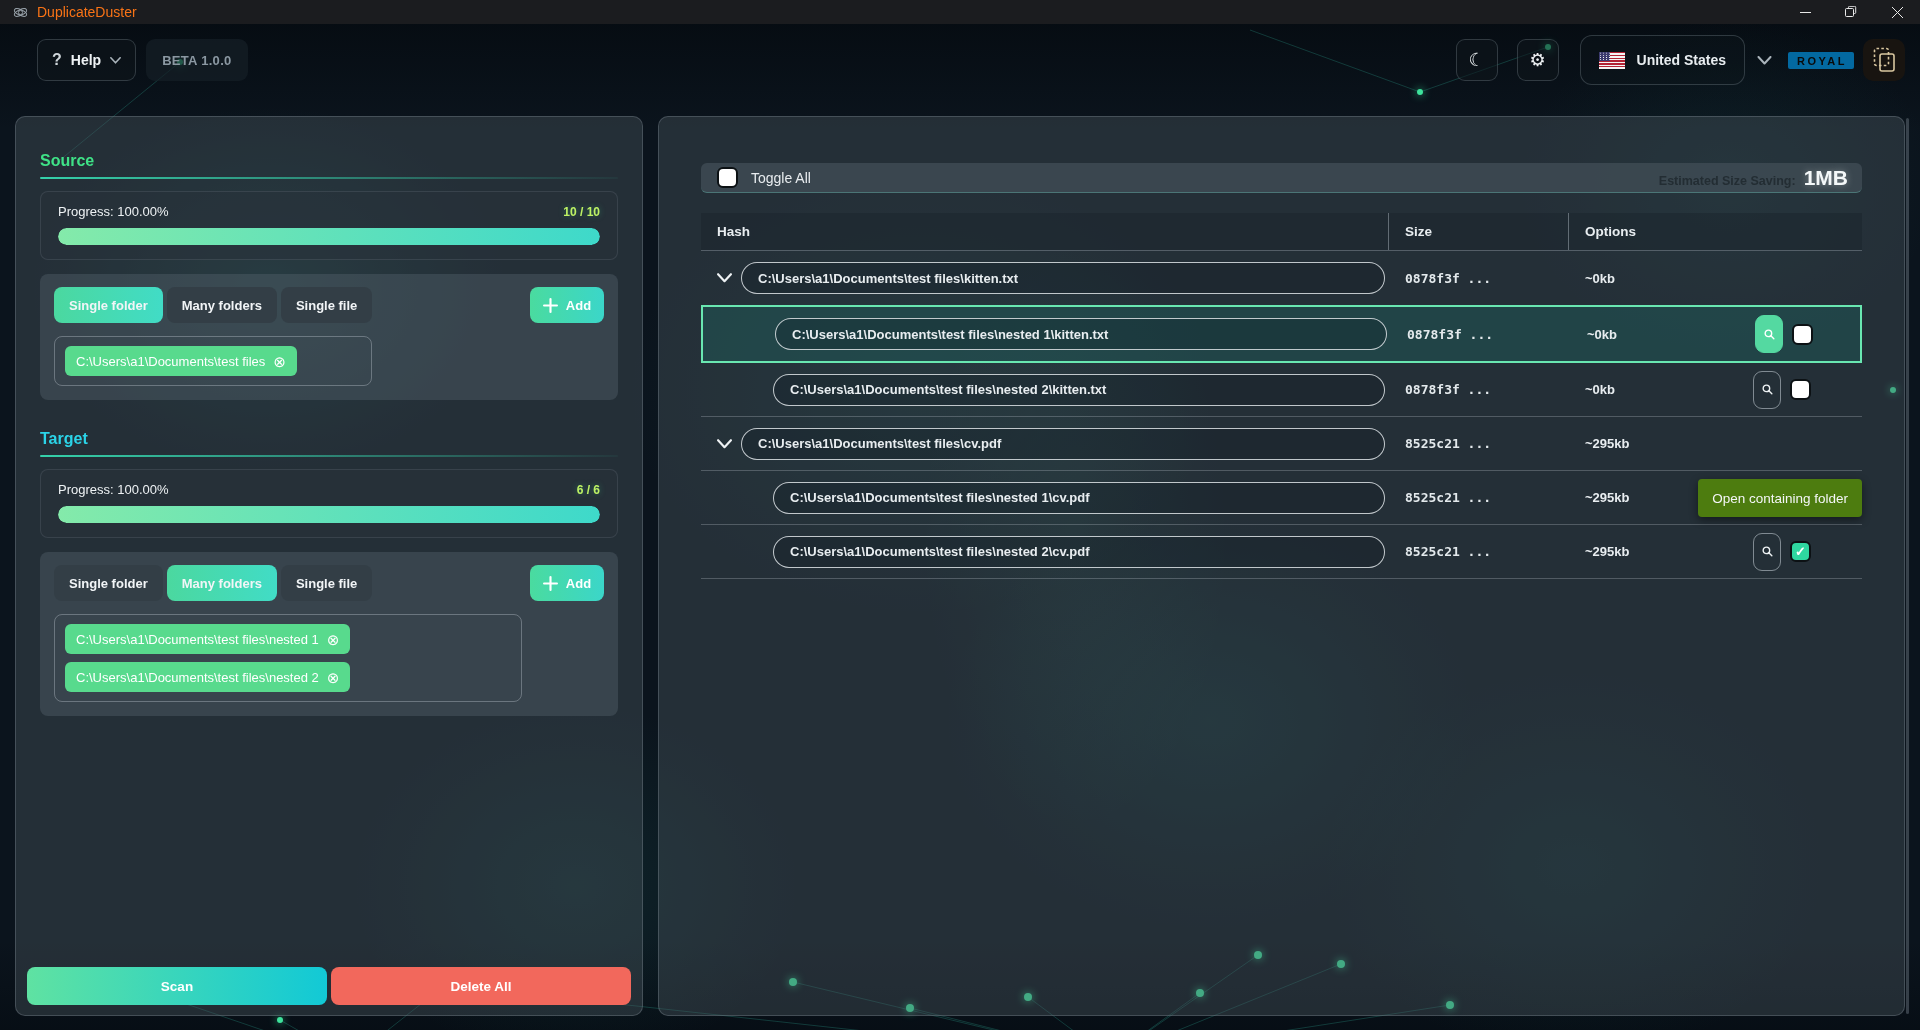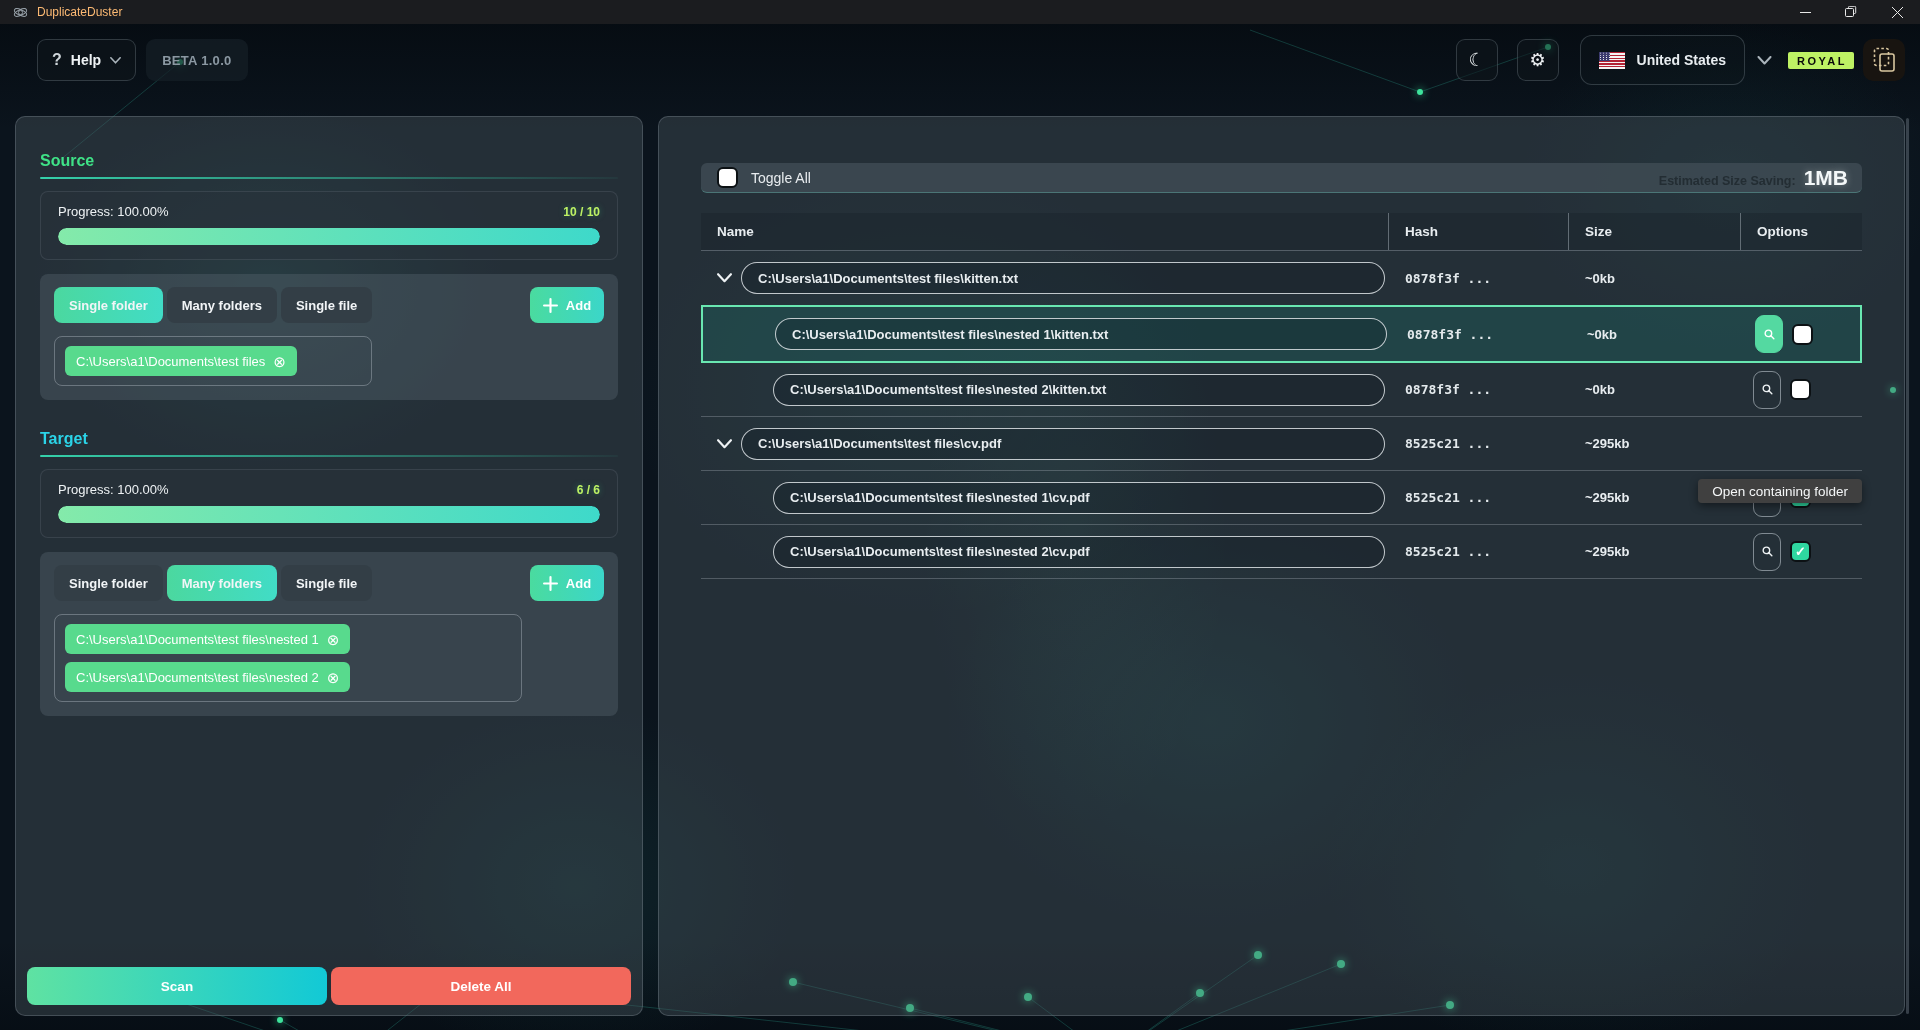--- a/index.html
+++ b/index.html
@@ -19,21 +19,21 @@
       linear-gradient(180deg, rgba(4,9,14,.85) 0px, rgba(4,9,14,0) 130px),
       linear-gradient(0deg, rgba(4,10,16,.6) 0px, rgba(4,10,16,0) 90px);
   }
   .bg-net { position:absolute; inset:0; z-index:0; pointer-events:none; }
   .bg-net circle { filter:drop-shadow(0 0 4px rgba(52,224,154,.9)); }
 
   
   .titlebar { position:absolute; left:0; top:0; width:1920px; height:24px; background:#1b1c1f;
     display:flex; align-items:center; z-index:5; }
   .titlebar .appicon { width:16px; height:16px; margin-left:12px; display:flex; align-items:center; justify-content:center; color:#9aa4ac; }
-  .titlebar .apptitle { margin-left:9px; font-size:12px; color:#fdba74; }
+  .titlebar .apptitle { margin-left:9px; font-size:14px; color:#f97316; }
   .win-controls { margin-left:auto; display:flex; height:100%; }
   .win-btn { width:46px; height:100%; display:flex; align-items:center; justify-content:center; color:#e8e8e8; }
 
   
   .toolbar { position:absolute; left:0; top:24px; width:1920px; height:72px; z-index:4;
     display:flex; align-items:center; }
   .tb-btn { height:42px; border:1px solid rgba(120,134,144,.35); background:rgba(14,22,28,.55);
     border-radius:9px; display:flex; align-items:center; color:#eef2f4; }
   .help-btn { margin-left:37px; padding:0 14px; gap:9px; }
   .help-q { font-size:16px; font-weight:bold; color:#cfd6da; }
@@ -47,21 +47,21 @@
   .theme-btn { margin-right:19px; }
   .settings-btn { margin-right:21px; }
   .lang-box { height:50px; border:1px solid rgba(120,134,144,.35); border-radius:12px;
     display:flex; align-items:center; padding:0 18px; gap:12px; background:rgba(14,22,28,.35); }
   .flag { width:26px; height:17px; position:relative; flex:none;
     background:repeating-linear-gradient(180deg,#b22234 0 1.4px,#f4f4f4 1.4px 2.8px); }
   .flag::after { content:""; position:absolute; left:0; top:0; width:11px; height:9px; background:#3c3b6e;
     background-image:radial-gradient(circle, #fff .5px, transparent .6px); background-size:3px 2.2px; }
   .lang-label { font-size:14px; font-weight:bold; }
   .lang-chev { margin:0 16px 0 12px; color:#aab4bb; display:flex; }
-  .royal { background:#bef264; color:#0a0a0a; font-size:11px; font-weight:bold; letter-spacing:2.5px;
+  .royal { background:#0369a1; color:#0a0a0a; font-size:11px; font-weight:bold; letter-spacing:2.5px;
     padding:3px 7px 2px 9px; border-radius:2px; margin-right:9px; }
   .brand-icon { width:42px; height:42px; background:#181410; border-radius:10px;
     display:flex; align-items:center; justify-content:center; }
 
   
   .panel { position:absolute; top:116px; background:rgba(74,87,96,.40);
     border:1px solid rgba(148,160,170,.30); border-radius:10px; z-index:2; }
   .left-panel  { left:15px;  width:628px;  height:900px; padding:14px 24px; }
   .right-panel { left:658px; width:1247px; height:900px; padding:46px 42px; }
   .window-scrollbar { position:absolute; left:1906px; top:118px; width:3px; height:896px;
@@ -132,22 +132,22 @@
     background:rgba(10,20,26,.22); display:flex; align-items:center; padding:0 16px;
     font-size:13px; font-weight:bold; flex:1; margin-right:4px; white-space:nowrap; overflow:hidden; }
   .child .cell-name { padding-left:72px; }
   .cell-hash { font-family:"DejaVu Sans Mono", monospace; font-size:13px; font-weight:bold;
     color:#e3e9ec; padding-left:16px; }
   .cell-size { font-size:13px; font-weight:bold; padding-left:16px; }
   .cell-opts { display:flex; align-items:center; gap:9px; padding-left:12px; }
   .search-btn { width:28px; height:38px; border-radius:9px; border:1px solid rgba(190,200,207,.6);
     background:transparent; color:#eef2f4; display:flex; align-items:center; justify-content:center; }
   .search-btn.hovered { background:#54d9a1; border-color:#54d9a1; color:#fff; }
-  .tooltip { position:absolute; right:0px; top:266px; height:24px; padding:0 14px; z-index:6;
-    background:#404040; border-radius:4px; box-shadow:0 3px 8px rgba(0,0,0,.45);
+  .tooltip { position:absolute; right:0px; top:266px; height:38px; padding:0 14px; z-index:6;
+    background:#4d7c0f; border-radius:4px; box-shadow:0 3px 8px rgba(0,0,0,.45);
     display:flex; align-items:center; font-size:13.5px; color:#f4f6f7; white-space:nowrap; }
 </style>
 </head>
 <body>
 
 <div class="bg-blobs"></div>
 <svg class="bg-net" width="1920" height="1030">
   <g stroke="rgba(60,215,185,.22)" stroke-width="1">
     <line x1="1110" y1="1058" x2="793" y2="982"></line>
     <line x1="1110" y1="1058" x2="910" y2="1008"></line>
@@ -338,21 +338,20 @@
     <span class="checkbox"></span>
     <span class="toggle-label">Toggle All</span>
     <span class="saving-wrap">
       <span class="saving-label">Estimated Size Saving:</span>
       <span class="saving-value">1MB</span>
     </span>
   </div>
 
   <div class="table">
     <div class="thead">
-      <div class="th with-sep">Name</div>
       <div class="th with-sep">Hash</div>
       <div class="th with-sep">Size</div>
       <div class="th">Options</div>
     </div>
 
     <div class="trow parent no-sep">
       <div class="cell-name">
         <span class="chev-row">
           <svg width="15" height="10" viewBox="0 0 14 9">
               <polyline points="1,1 7,7.5 13,1" fill="none" stroke="currentColor" stroke-width="2" stroke-linecap="round" stroke-linejoin="round"></polyline>

